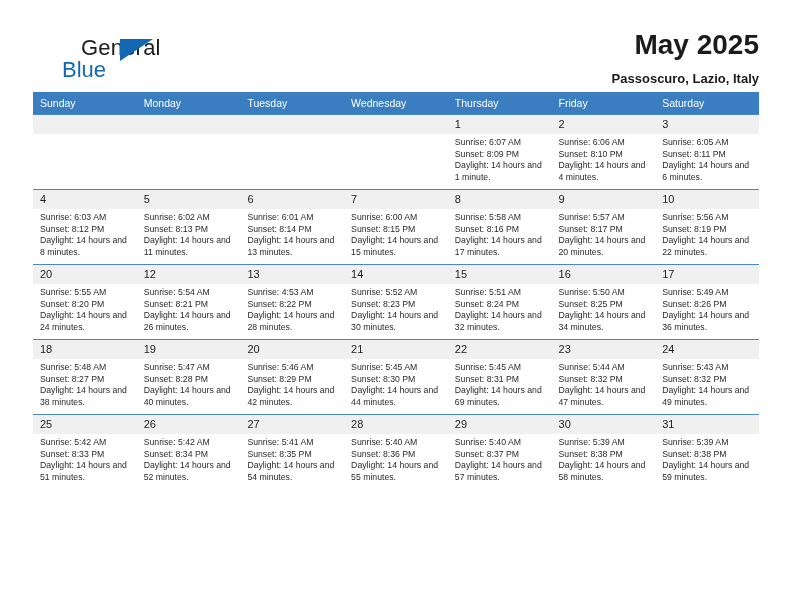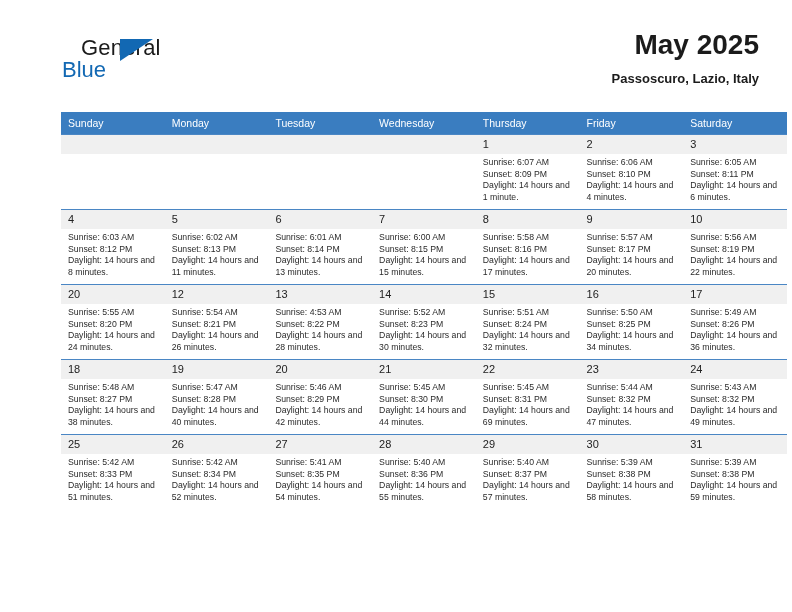--- a/index.html
+++ b/index.html
@@ -83,25 +83,24 @@
     color: #1b1b1b;
     line-height: 22px;
     margin-top: 6px;
     white-space: nowrap;
   }
 
   
   .calendar {
     position: absolute;
     left: 33px;
-    top: 112px;
+    top: 92px;
     width: 726px;
     border-collapse: collapse;
     table-layout: fixed;
-    margin-left: 28px;
   }
   .calendar th {
     background: #3a7dc0;
     color: #ffffff;
     font-size: 10.5px;
     font-weight: normal;
     text-align: left;
     padding: 5px 0 5px 7px;
     height: 11px;
     border: none;

